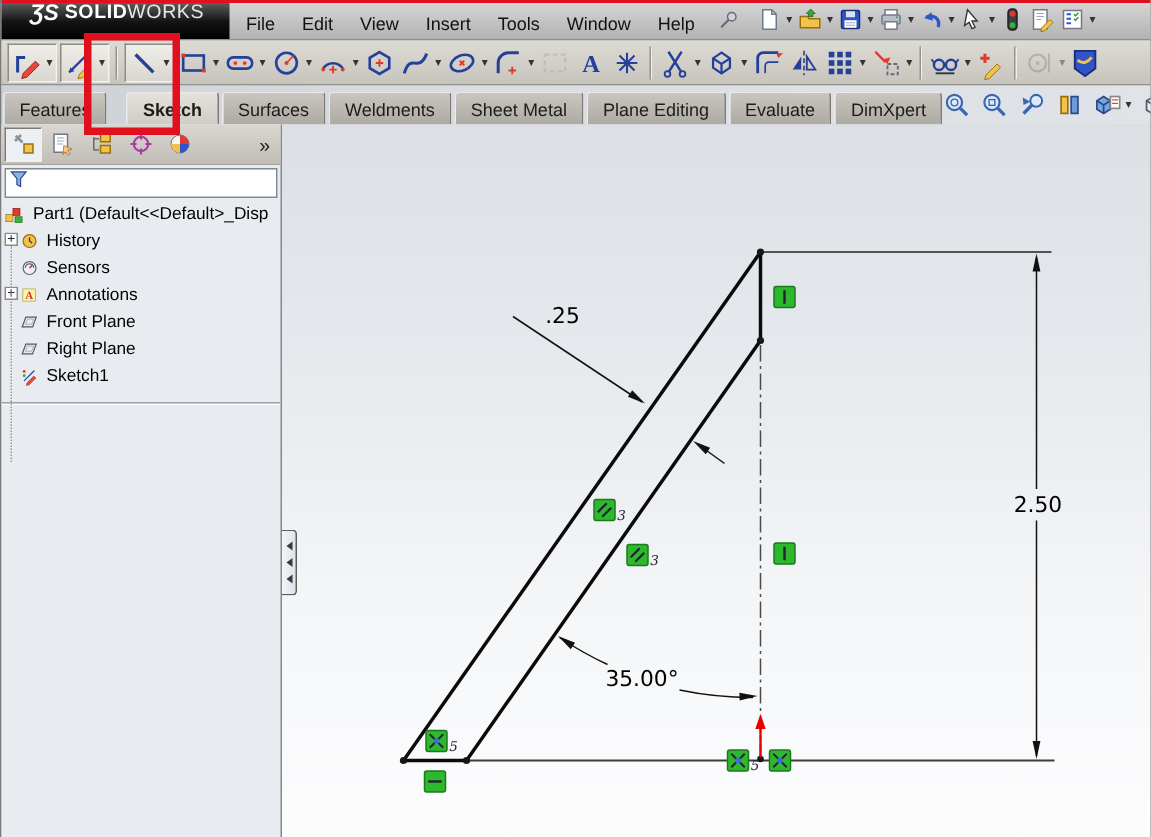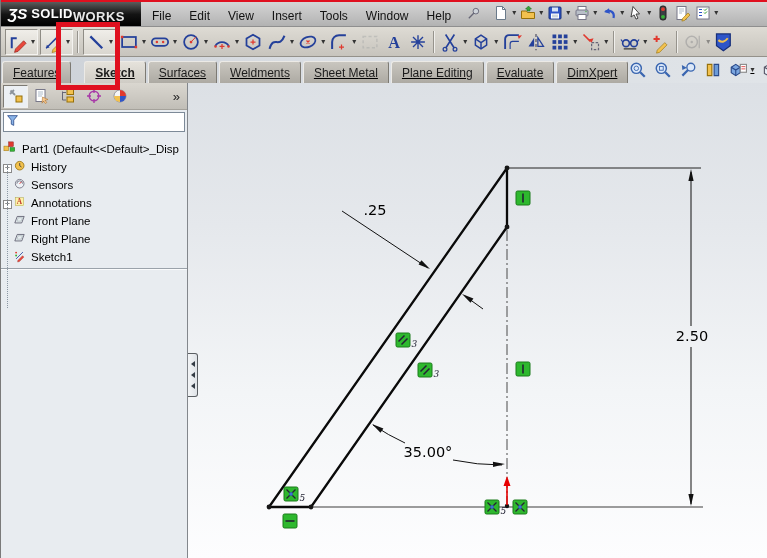--- a/index.html
+++ b/index.html
@@ -2,57 +2,57 @@
 <html><head>
 <meta charset="utf-8">
 <style>
   html,body{margin:0;padding:0;background:#888;}
   body{width:767px;height:558px;position:relative;overflow:hidden;
        font-family:"Liberation Sans",sans-serif;-webkit-font-smoothing:antialiased;}
   #app{position:absolute;inset:0;border-left:1px solid #7a7a7a;box-sizing:border-box;background:#d6d3cc;}
 
   
   #titlebar{height:27px;display:flex;align-items:stretch;background:linear-gradient(#d8d8d8,#b2b2b2);border-bottom:1px solid #8f8f8f;box-sizing:border-box;}
-  #logo{width:133px;min-width:133px;background:linear-gradient(#686868,#141414 55%,#000);color:#fff;display:flex;align-items:center;padding-left:7px;}
+  #logo{width:133px;min-width:133px;background:linear-gradient(#686868,#141414 55%,#000);color:#fff;display:flex;padding-left:19px;}
   #logo .glyph{font-style:italic;font-weight:bold;font-size:15px;margin-right:4px;}
   #logo .b{font-weight:bold;font-size:13px;letter-spacing:.4px;}
-  #logo .l{font-weight:bold;font-size:13px;letter-spacing:.4px;color:#e8e8e8;margin-top:7px;}
+  #logo .l{font-weight:normal;font-size:13px;letter-spacing:.4px;color:#e8e8e8;}
   #menubar{display:flex;align-items:flex-end;padding:0 2px;}
   .menu-item{padding:3px 9px;font-size:12px;color:#111;cursor:default;}
   #pinbtn{margin:0 4px;display:flex;align-items:center;}
   #std-toolbar{display:flex;align-items:center;margin-left:6px;}
 
   .tbtn{display:flex;align-items:center;padding:2px 1px;margin:0 1px;}
   .tbtn svg{display:block;}
   .dd{font-size:8px;color:#333;margin-left:3px;line-height:8px;}
   .boxed{border:1px solid #8f8c85;border-right-color:#f4f3f0;border-bottom-color:#f4f3f0;background:linear-gradient(#f0eee9,#d9d6cf);padding:2px;}
   .disabled{opacity:.45;filter:grayscale(85%);}
   .sep{width:1px;height:22px;background:#96938c;border-right:1px solid #f0efec;margin:0 3px;}
 
   
   #sketchbar{height:30px;background:linear-gradient(#dedbd4,#c7c4bd);display:flex;align-items:center;padding:0 3px;border-bottom:1px solid #94918a;box-sizing:border-box;}
 
   
-  #tabrow{height:26px;display:flex;align-items:flex-end;background:linear-gradient(90deg,#ccd1d7 0%,#d9dde2 40%,#e0e4e8 100%);box-sizing:border-box;text-decoration:underline;}
+  #tabrow{height:26px;display:flex;align-items:flex-end;background:linear-gradient(90deg,#ccd1d7 0%,#d9dde2 40%,#e0e4e8 100%);box-sizing:border-box;}
   .tab{font-size:12px;color:#1c1c1c;padding:4px 10px 3px;background:linear-gradient(#c9c6bf,#adaaa3);border:1px solid #7d7a73;border-bottom:none;border-top-color:#eceae6;border-left-color:#eceae6;border-radius:3px 3px 0 0;margin:0 1px;white-space:nowrap;}
   .tab.active{background:linear-gradient(#e5e2db,#cfccc5);font-weight:bold;margin-left:12px;}
   #headsup{margin-left:auto;display:flex;align-items:center;gap:7px;align-self:center;padding-right:4px;}
   #headsup .tbtn{padding:0;margin:0;}
 
   
   #main{display:flex;height:475px;}
   #leftpanel{width:187px;min-width:187px;background:#e8ecf0;border-right:1px solid #83878c;box-sizing:border-box;display:flex;flex-direction:column;}
   #ptabs{height:27px;background:linear-gradient(#dad7d0,#c1beb7);display:flex;align-items:center;padding:1px 2px;gap:1px;border-bottom:1px solid #a5a29b;box-sizing:border-box;}
   .ptab{width:25px;height:23px;display:flex;align-items:center;justify-content:center;border:1px solid transparent;box-sizing:border-box;}
   .ptab.active{background:#ecf0f4;border:1px solid #7d7a73;border-bottom-color:#f2f1ee;border-right-color:#f2f1ee;}
   #pchev{margin-left:auto;font-size:13px;color:#222;padding:0 5px;}
   #filterrow{height:18px;margin:2px 2px 1px;background:#fff;border:1px solid #7d8a98;display:flex;align-items:center;padding:0 2px;gap:3px;}
   #filterrow input{border:none;outline:none;flex:1;font-size:11px;height:13px;font-family:"Liberation Sans",sans-serif;background:transparent;}
   #tree{flex:1;position:relative;padding-top:4px;font-size:11.5px;color:#000;overflow:hidden;}
-  .trow{display:flex;align-items:flex-end;height:18px;padding-left:2px;white-space:nowrap;overflow:hidden;}
+  .trow{display:flex;align-items:flex-start;height:18px;padding-left:2px;white-space:nowrap;overflow:hidden;}
   .trow .exp{width:9px;height:9px;min-width:9px;border:1px solid #8a8a8a;background:#fff;font-size:9px;line-height:7px;text-align:center;color:#222;margin-right:2px;box-sizing:border-box;}
   .trow .expspace{width:11px;min-width:11px;}
   .trow .ticon{margin-right:4px;display:flex;}
   .dotline{position:absolute;left:6px;border-left:1px dotted #8c98a4;}
   #treediv{height:1px;background:#9aa2aa;margin-top:5px;box-shadow:0 1px 0 #fafbfc;}
 
   
   #canvas{flex:1;position:relative;background:linear-gradient(180deg,#dce0e5 0%,#e5e8ec 30%,#f3f5f7 65%,#fdfdfe 100%);overflow:hidden;}
   #sketchsvg{position:absolute;left:0;top:0;}
   #splitter{position:absolute;left:-1px;top:270px;width:11px;height:44px;background:linear-gradient(90deg,#f3f5f7,#dfe3e7);border:1px solid #5a5e62;border-left:1px solid #9aa0a6;border-radius:0 3px 3px 0;display:flex;flex-direction:column;justify-content:center;align-items:center;gap:5px;box-sizing:border-box;}

